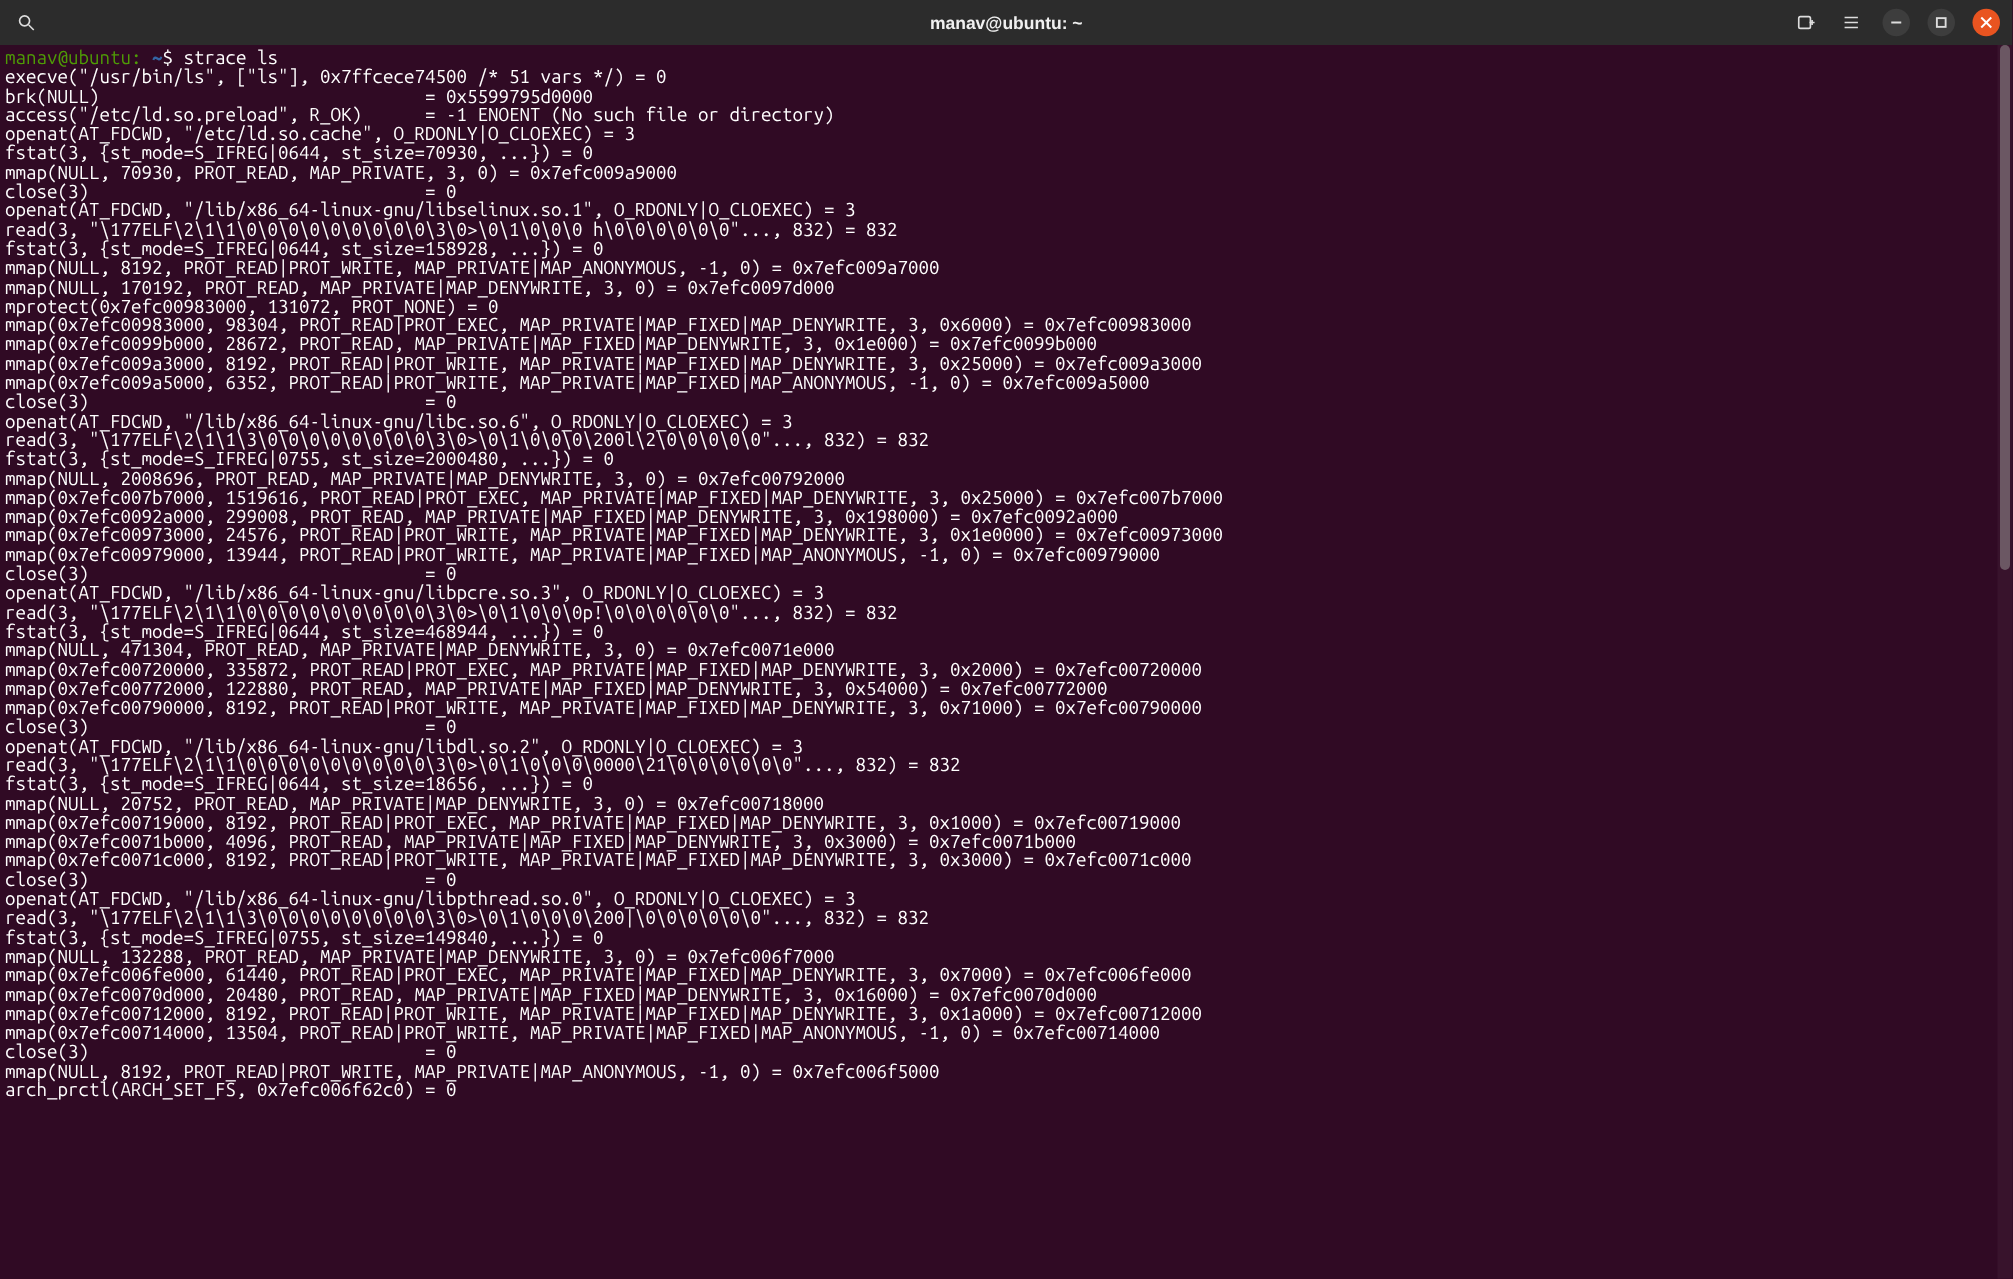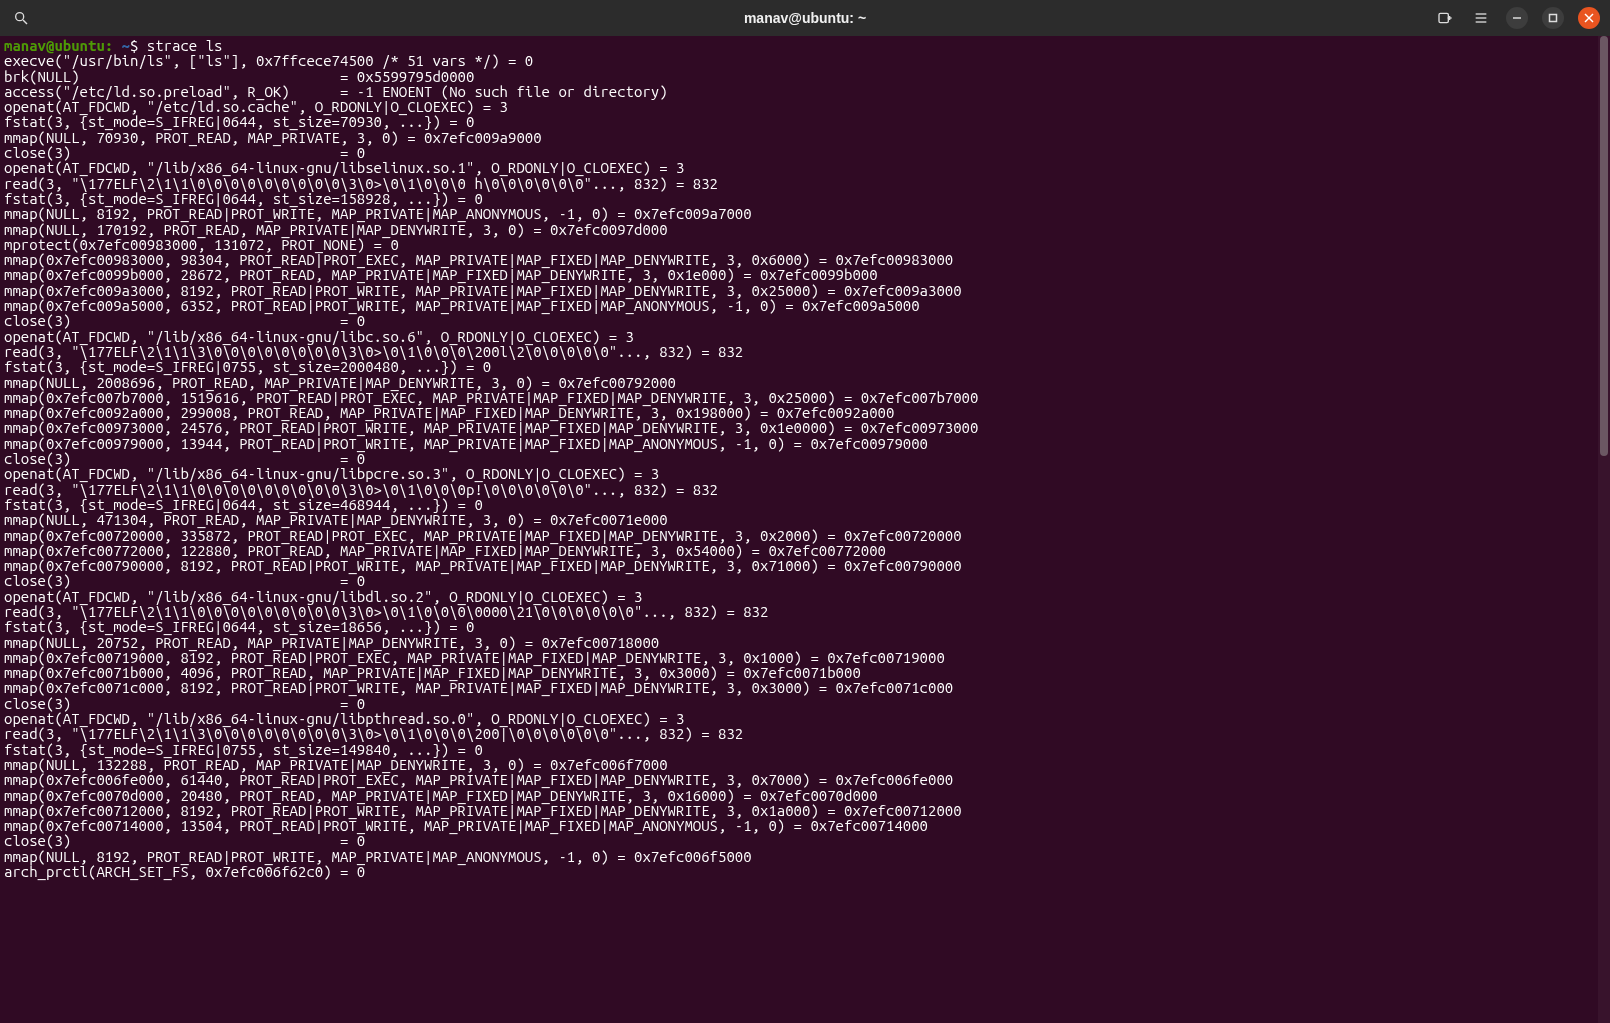--- a/index.html
+++ b/index.html
@@ -35,21 +35,21 @@
     height: calc(100% - 36px);
     background: #300a24;
     padding: 2px 4px;
     font-family: "Ubuntu Mono", "DejaVu Sans Mono", Menlo, Consolas, monospace;
     font-size: 15px;
     line-height: 15.3px;
     color: #ffffff;
     white-space: pre;
     overflow: hidden;
   }
-  .prompt-user { color: #4e9a06; font-weight: bold; }
+  .prompt-user { color: #4e9a06; font-weight: normal; }
   .prompt-path { color: #3465a4; font-weight: bold; }
   .prompt-dollar { color: #ffffff; }
   .scrollbar {
     position: absolute; right: 0; top: 36px; width: 12px; height: calc(100% - 36px);
     background: rgba(255,255,255,0.04);
   }
   .scrollbar-thumb {
     position: absolute; left: 2px; top: 0; width: 8px; height: 420px;
     background: #6b5763; border-radius: 4px;
   }

